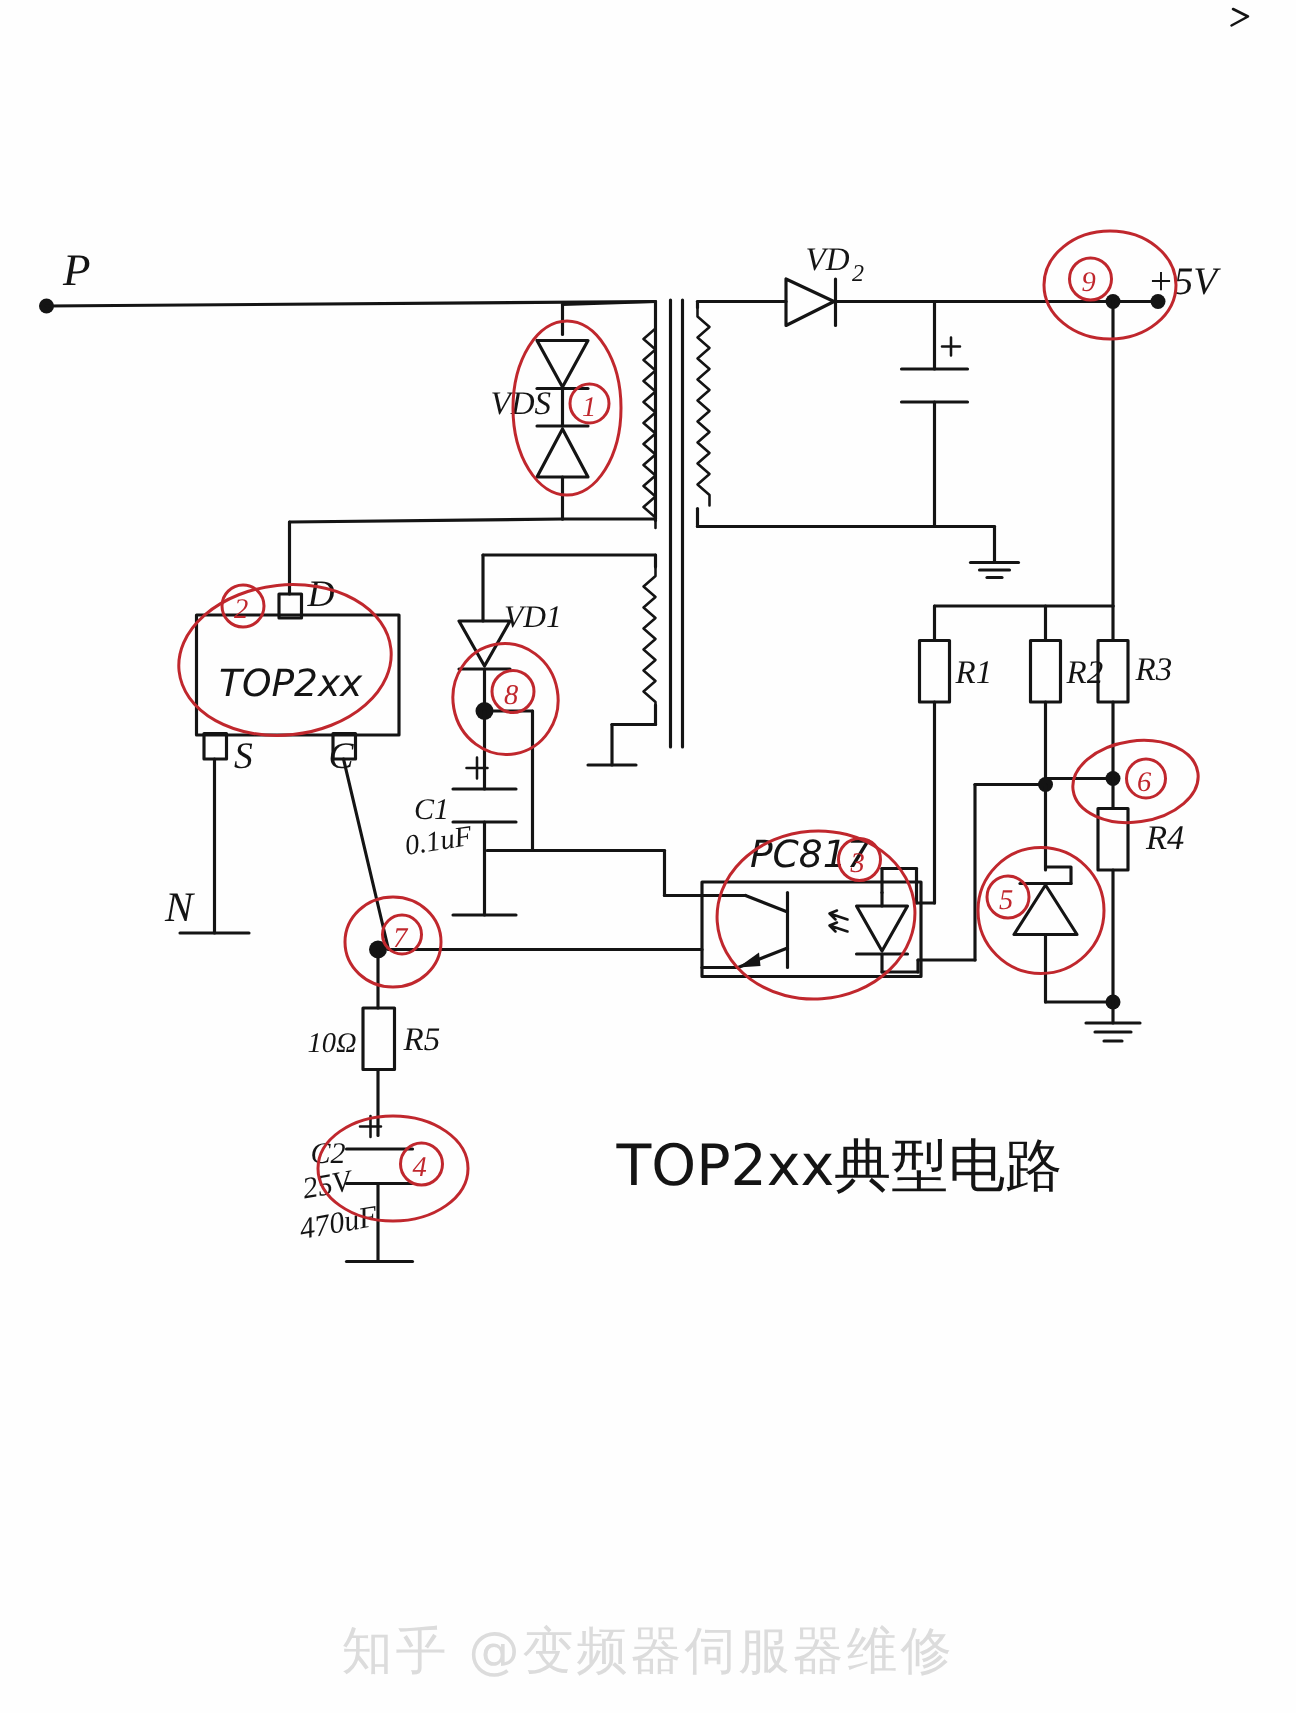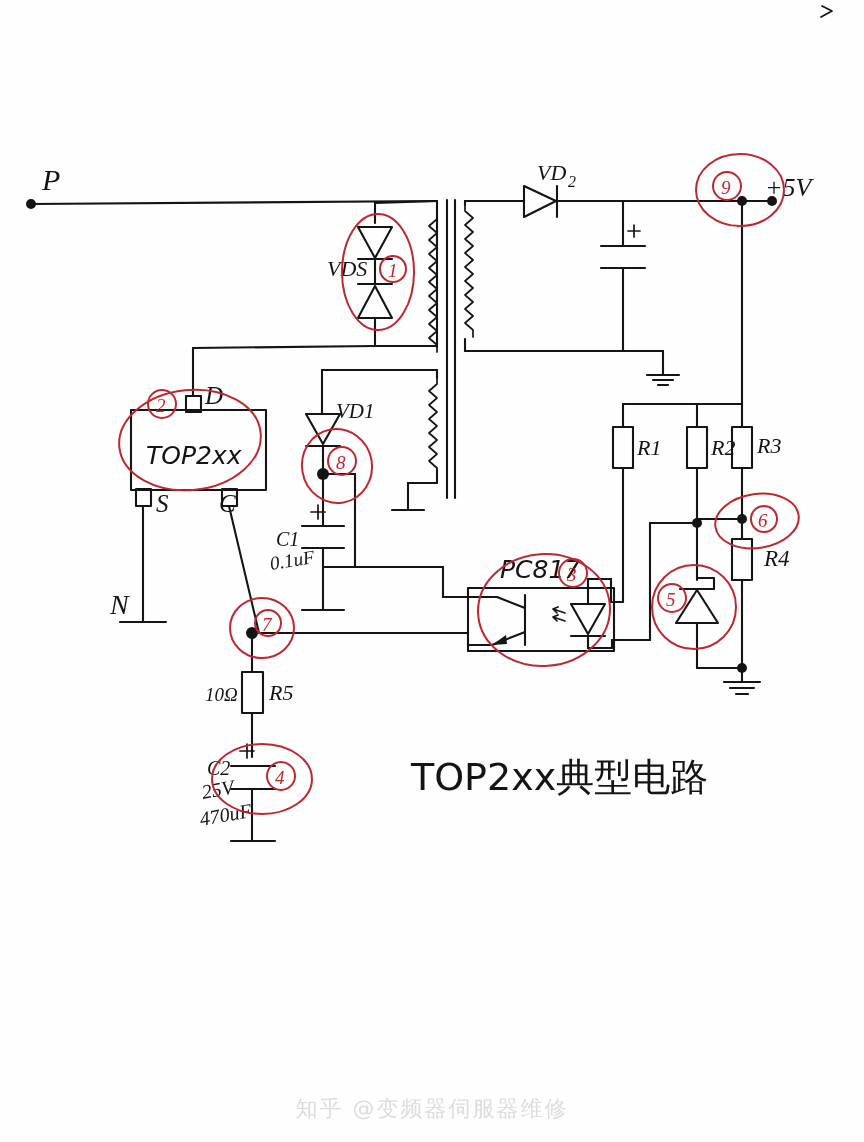--- a/index.html
+++ b/index.html
@@ -8,21 +8,21 @@
   #sheet{position:absolute;inset:0;background:#fefefe;}
   svg.layer{position:absolute;left:0;top:0;width:864px;height:1142px;}
   .ink{fill:none;stroke:#141414;stroke-width:2.1;stroke-linecap:round;stroke-linejoin:round;}
   .ink-thin{fill:none;stroke:#141414;stroke-width:1.7;stroke-linecap:round;stroke-linejoin:round;}
   .ink-fill{fill:#141414;stroke:none;}
   .red{fill:none;stroke:#c0272d;stroke-width:2.0;stroke-linecap:round;stroke-linejoin:round;}
   .redtxt{fill:#c0272d;stroke:none;font-family:"Liberation Serif",serif;font-style:italic;}
   .lbl{fill:#141414;stroke:none;font-family:"Liberation Serif",serif;font-style:italic;}
   .hand{font-family:"DejaVu Sans",sans-serif;}
   .wm{position:absolute;left:0;bottom:18px;width:864px;text-align:center;
-      color:#dcdcdc;font-size:22px;letter-spacing:2px;
+      color:#dcdcdc;font-size:34px;letter-spacing:2px;
       font-family:"DejaVu Sans",sans-serif;}
   .title-cn{fill:#141414;stroke:none;font-family:"DejaVu Sans",sans-serif;}
 </style>
 </head>
 <body>
 
 <div id="sheet">
 
   <svg class="layer" viewBox="0 0 864 1142">
 

